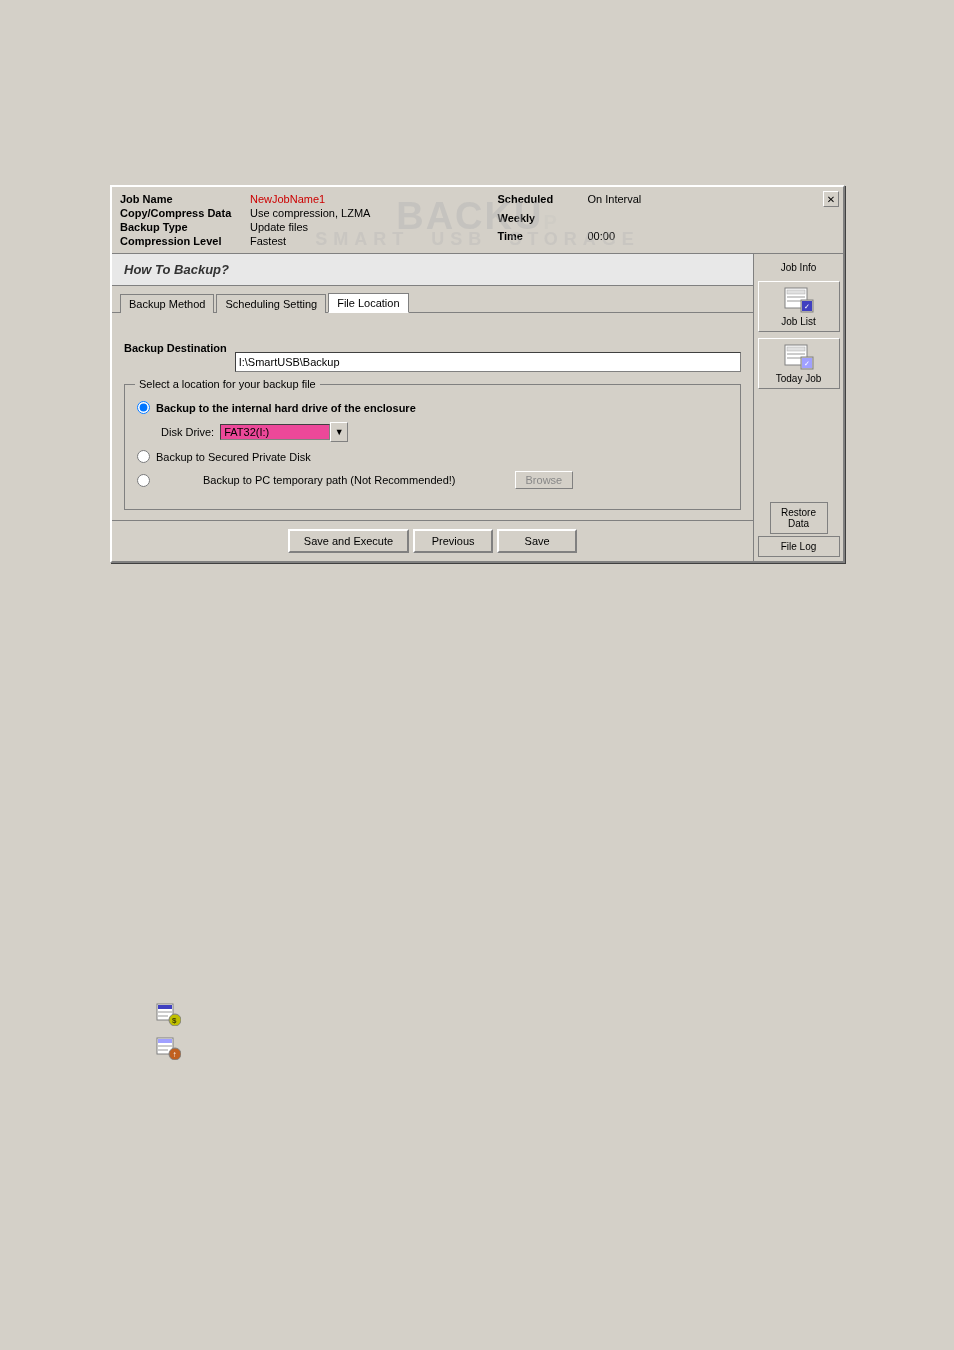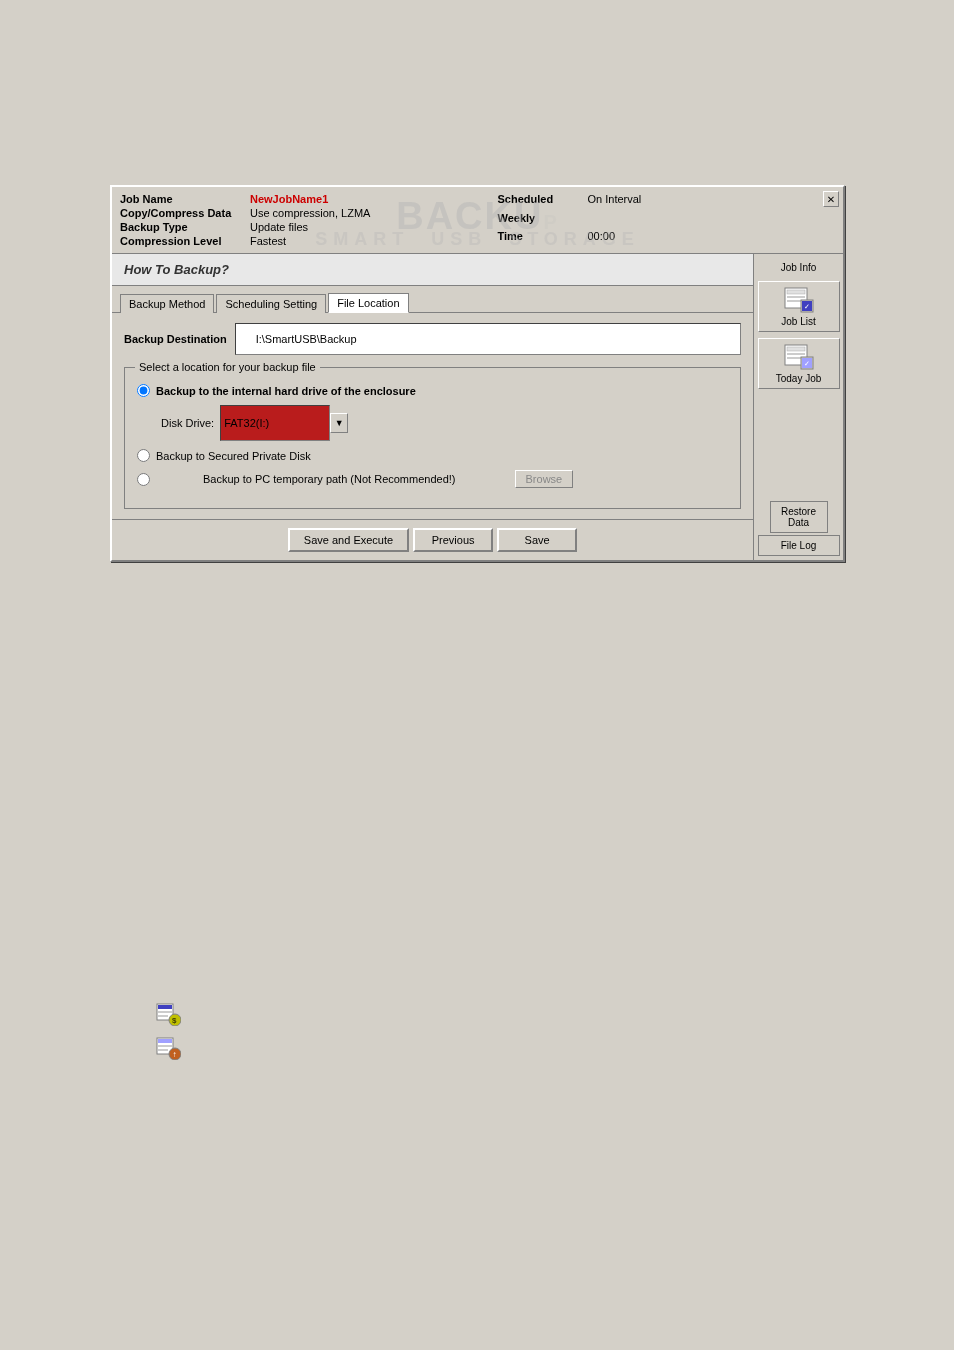--- a/index.html
+++ b/index.html
@@ -51,21 +51,21 @@
       font-weight: bold;
       font-size: 11px;
     }
 
     .info-value {
       font-size: 11px;
     }
 
     .info-value.red {
       color: #cc0000;
-      font-weight: bold;
+      font-weight: normal;
     }
 
     .watermark {
       position: absolute;
       top: 8px;
       left: 50%;
       transform: translateX(-50%);
       font-size: 38px;
       font-weight: bold;
       color: rgba(180,180,180,0.45);
@@ -170,23 +170,24 @@
       margin-right: 8px;
       font-size: 11px;
     }
 
     .backup-dest-input {
       flex: 1;
       background: #fff;
       border: 1px solid #808080;
       border-top-color: #404040;
       border-left-color: #404040;
-      padding: 1px 20px;
-      font-size: 11px;
-      height: 32px;
+      padding: 1px 3px;
+      font-size: 11px;
+      height: 20px;
+      margin-top: 29px;
     }
 
     .location-group {
       border: 1px solid #808080;
       padding: 8px 12px 12px 12px;
       margin-top: 4px;
       position: relative;
     }
 
     .location-group-legend {
@@ -218,28 +219,28 @@
       align-items: center;
       margin: 4px 0 8px 24px;
     }
 
     .disk-drive-label {
       font-size: 11px;
       margin-right: 6px;
     }
 
     .disk-drive-input {
-      background: #b91c1c;
+      background: #ec4899;
       border: 1px solid #808080;
       border-top-color: #404040;
       border-left-color: #404040;
       padding: 1px 3px;
       font-size: 11px;
       width: 110px;
-      height: 36px;
+      height: 16px;
     }
 
     .dropdown-btn {
       width: 18px;
       height: 20px;
       background: #d4d0c8;
       border: 1px solid #808080;
       border-top-color: #fff;
       border-left-color: #fff;
       display: flex;

